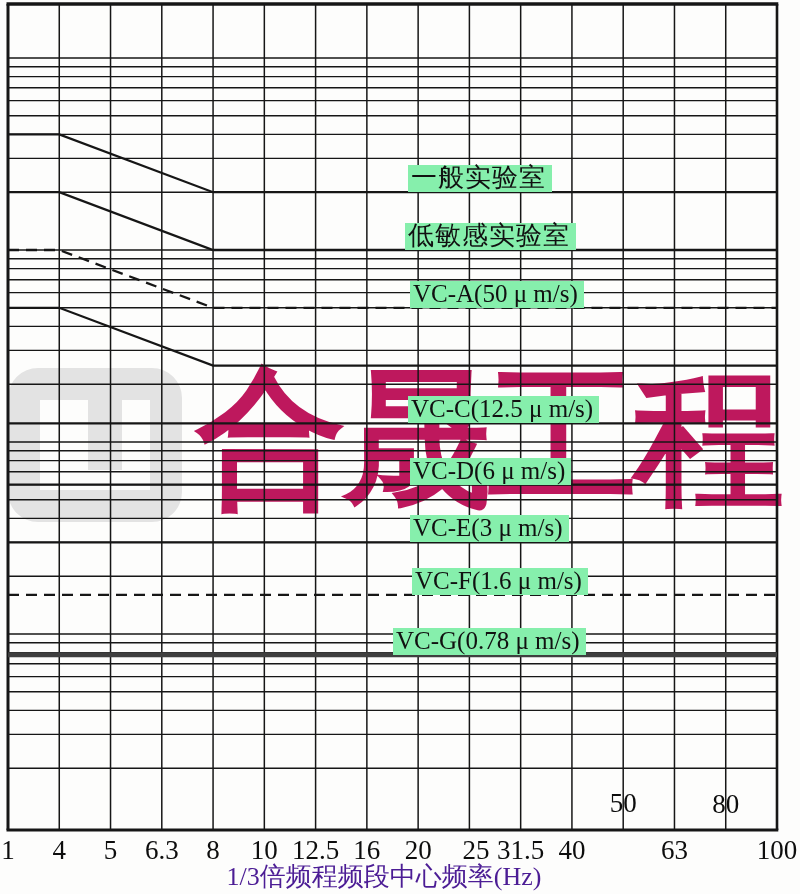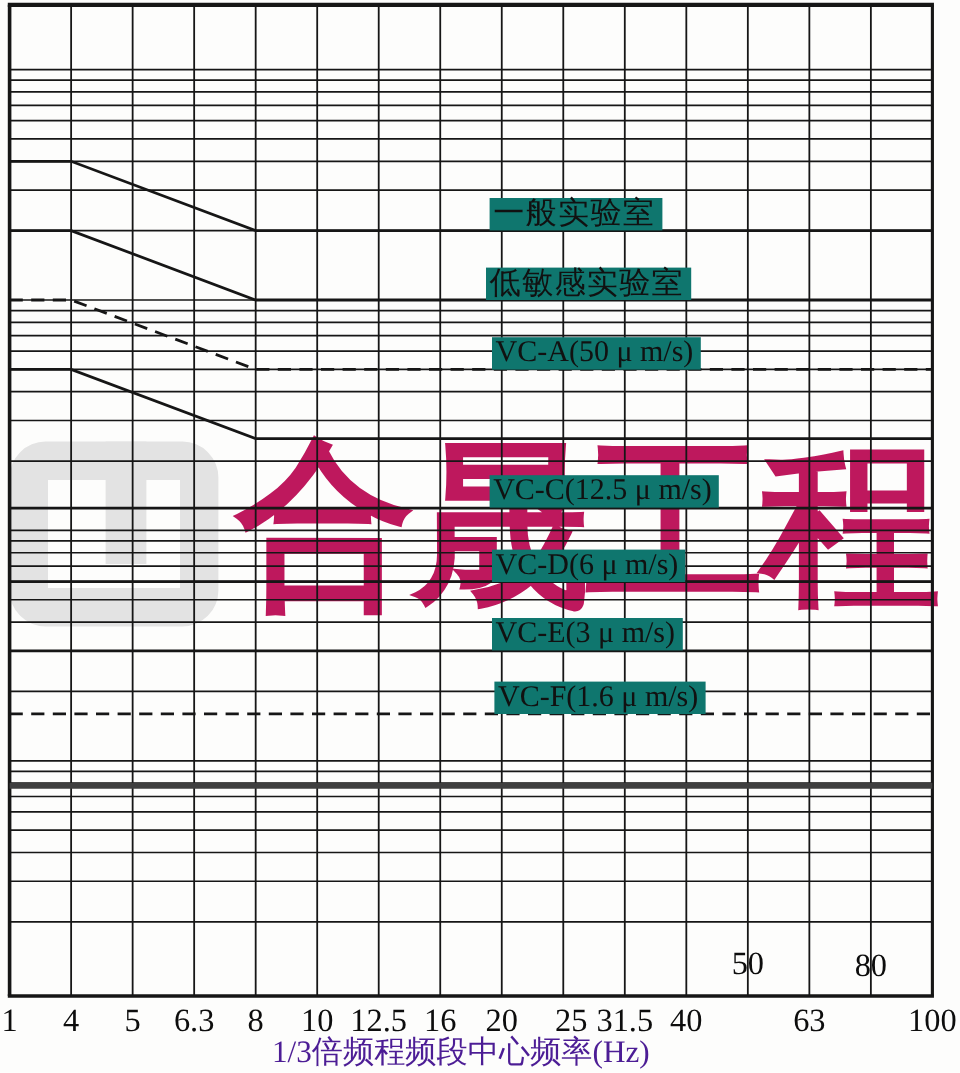--- a/index.html
+++ b/index.html
@@ -17,21 +17,21 @@
   }
   .wm-bar{position:absolute;left:88px;top:368px;width:34px;height:102px;background:#e3e3e3;}
   .wm-text{
     position:absolute;left:196px;top:358px;width:604px;
     font-size:150px;line-height:162px;font-weight:bold;
     letter-spacing:-4px;color:#be185d;white-space:nowrap;
   }
   #chart-svg{position:absolute;left:0;top:0;z-index:1;}
   .overlay{position:absolute;inset:0;z-index:2;pointer-events:none;}
   .curve-label{
-    position:absolute;background:#0f766e;
+    position:absolute;background:#86efac;
     font-size:25px;line-height:25px;white-space:nowrap;
     color:#111;padding:0 6px 2px 3px;
   }
   .curve-label.cn{font-size:26px;letter-spacing:1px;}
   .tick-label{
     position:absolute;transform:translateX(-50%);
     font-size:27px;line-height:27px;color:#0d0d0d;white-space:nowrap;
   }
   .axis-title{
     position:absolute;transform:translateX(-50%);
@@ -118,20 +118,21 @@
   <div class="overlay">
     <div class="axis-title" id="axis-title" style="left: 384px; top: 863px;">1/3倍频程频段中心频率(Hz)</div>
 
   <div class="curve-label cn" style="left: 408px; top: 165.202px;">一般实验室</div>
       <div class="curve-label cn" style="left: 405px; top: 223px;">低敏感实验室</div>
       <div class="curve-label" style="left: 410px; top: 280.798px;">VC-A(50 μ m/s)</div>
       <div class="curve-label" style="left: 408px; top: 396.393px;">VC-C(12.5 μ m/s)</div>
       <div class="curve-label" style="left: 410px; top: 457.595px;">VC-D(6 μ m/s)</div>
       <div class="curve-label" style="left: 410px; top: 515.393px;">VC-E(3 μ m/s)</div>
       <div class="curve-label" style="left: 412px; top: 567.809px;">VC-F(1.6 μ m/s)</div>
+      <div class="curve-label" style="left: 393px; top: 627.718px;">VC-G(0.78 μ m/s)</div>
       <span class="tick-label" style="left: 8px; top: 837px;">1</span>
       <span class="tick-label" style="left: 59.2667px; top: 837px;">4</span>
       <span class="tick-label" style="left: 110.533px; top: 837px;">5</span>
       <span class="tick-label" style="left: 161.8px; top: 837px;">6.3</span>
       <span class="tick-label" style="left: 213.067px; top: 837px;">8</span>
       <span class="tick-label" style="left: 264.333px; top: 837px;">10</span>
       <span class="tick-label" style="left: 315.6px; top: 837px;">12.5</span>
       <span class="tick-label" style="left: 366.867px; top: 837px;">16</span>
       <span class="tick-label" style="left: 418.133px; top: 837px;">20</span>
       <span class="tick-label" style="left: 447px; top: 837px; margin-left: 29px;">25</span>

